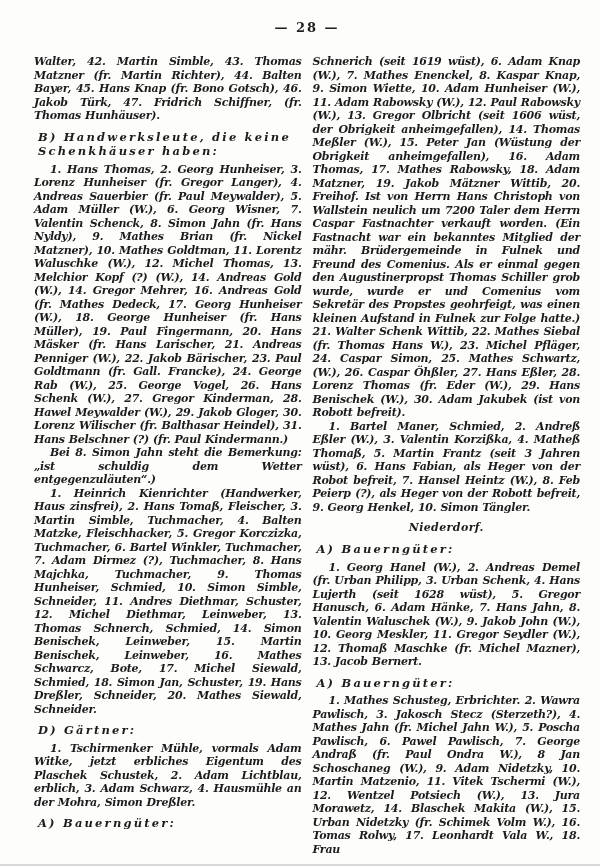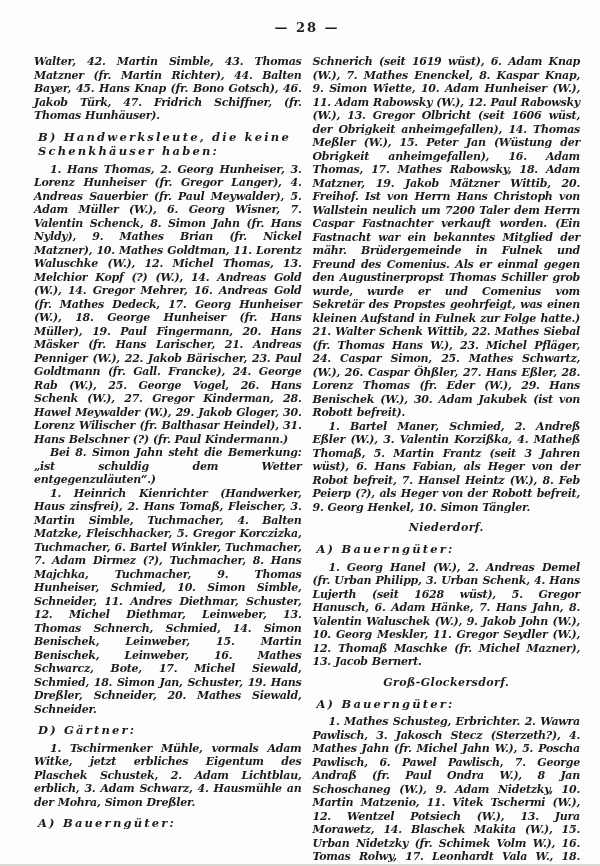--- a/index.html
+++ b/index.html
@@ -81,21 +81,20 @@
       <h3 class="sec">A) Bauerngüter:</h3>
 
     </div>
 
     <div class="col">
       <p>Schnerich (seit 1619 wüst), 6. Adam Knap (W.), 7. Mathes Enenckel, 8. Kaspar Knap, 9. Simon Wiette, 10. Adam Hunheiser (W.), 11. Adam Rabowsky (W.), 12. Paul Rabowsky (W.), 13. Gregor Olbricht (seit 1606 wüst, der Obrigkeit anheimgefallen), 14. Thomas Meßler (W.), 15. Peter Jan (Wüstung der Obrigkeit anheimgefallen), 16. Adam Thomas, 17. Mathes Rabowsky, 18. Adam Matzner, 19. Jakob Mätzner Wittib, 20. Freihof. Ist von Herrn Hans Christoph von Wallstein neulich um 7200 Taler dem Herrn Caspar Fastnachter verkauft worden. (Ein Fastnacht war ein bekanntes Mitglied der mähr. Brüdergemeinde in Fulnek und Freund des Comenius. Als er einmal gegen den Augustinerpropst Thomas Schiller grob wurde, wurde er und Comenius vom Sekretär des Propstes geohrfeigt, was einen kleinen Aufstand in Fulnek zur Folge hatte.) 21. Walter Schenk Wittib, 22. Mathes Siebal (fr. Thomas Hans W.), 23. Michel Pfläger, 24. Caspar Simon, 25. Mathes Schwartz, (W.), 26. Caspar Öhßler, 27. Hans Eßler, 28. Lorenz Thomas (fr. Eder (W.), 29. Hans Benischek (W.), 30. Adam Jakubek (ist von Robott befreit).</p>
       <p class="indent">1. Bartel Maner, Schmied, 2. Andreß Eßler (W.), 3. Valentin Korzißka, 4. Matheß Thomaß, 5. Martin Frantz (seit 3 Jahren wüst), 6. Hans Fabian, als Heger von der Robot befreit, 7. Hansel Heintz (W.), 8. Feb Peierp (?), als Heger von der Robott befreit, 9. Georg Henkel, 10. Simon Tängler.</p>
       <h4 class="place">Niederdorf.</h4>
       <h3 class="sec">A) Bauerngüter:</h3>
       <p class="indent">1. Georg Hanel (W.), 2. Andreas Demel (fr. Urban Philipp, 3. Urban Schenk, 4. Hans Lujerth (seit 1628 wüst), 5. Gregor Hanusch, 6. Adam Hänke, 7. Hans Jahn, 8. Valentin Waluschek (W.), 9. Jakob John (W.), 10. Georg Meskler, 11. Gregor Seydler (W.), 12. Thomaß Maschke (fr. Michel Mazner), 13. Jacob Bernert.</p>
-      <h4 class="place">Groß-Glockersdorf.</h4>
       <h3 class="sec">A) Bauerngüter:</h3>
       <p class="indent">1. Mathes Schusteg, Erbrichter. 2. Wawra Pawlisch, 3. Jakosch Stecz (Sterzeth?), 4. Mathes Jahn (fr. Michel Jahn W.), 5. Poscha Pawlisch, 6. Pawel Pawlisch, 7. George Andraß (fr. Paul Ondra W.), 8 Jan Schoschaneg (W.), 9. Adam Nidetzky, 10. Martin Matzenio, 11. Vitek Tschermi (W.), 12. Wentzel Potsiech (W.), 13. Jura Morawetz, 14. Blaschek Makita (W.), 15. Urban Nidetzky (fr. Schimek Volm W.), 16. Tomas Rolwy, 17. Leonhardt Vala W., 18. Frau</p>
     </div>
 
   </div>
 
   <div class="page-edge"></div>
 </div>
 
 </body></html>

